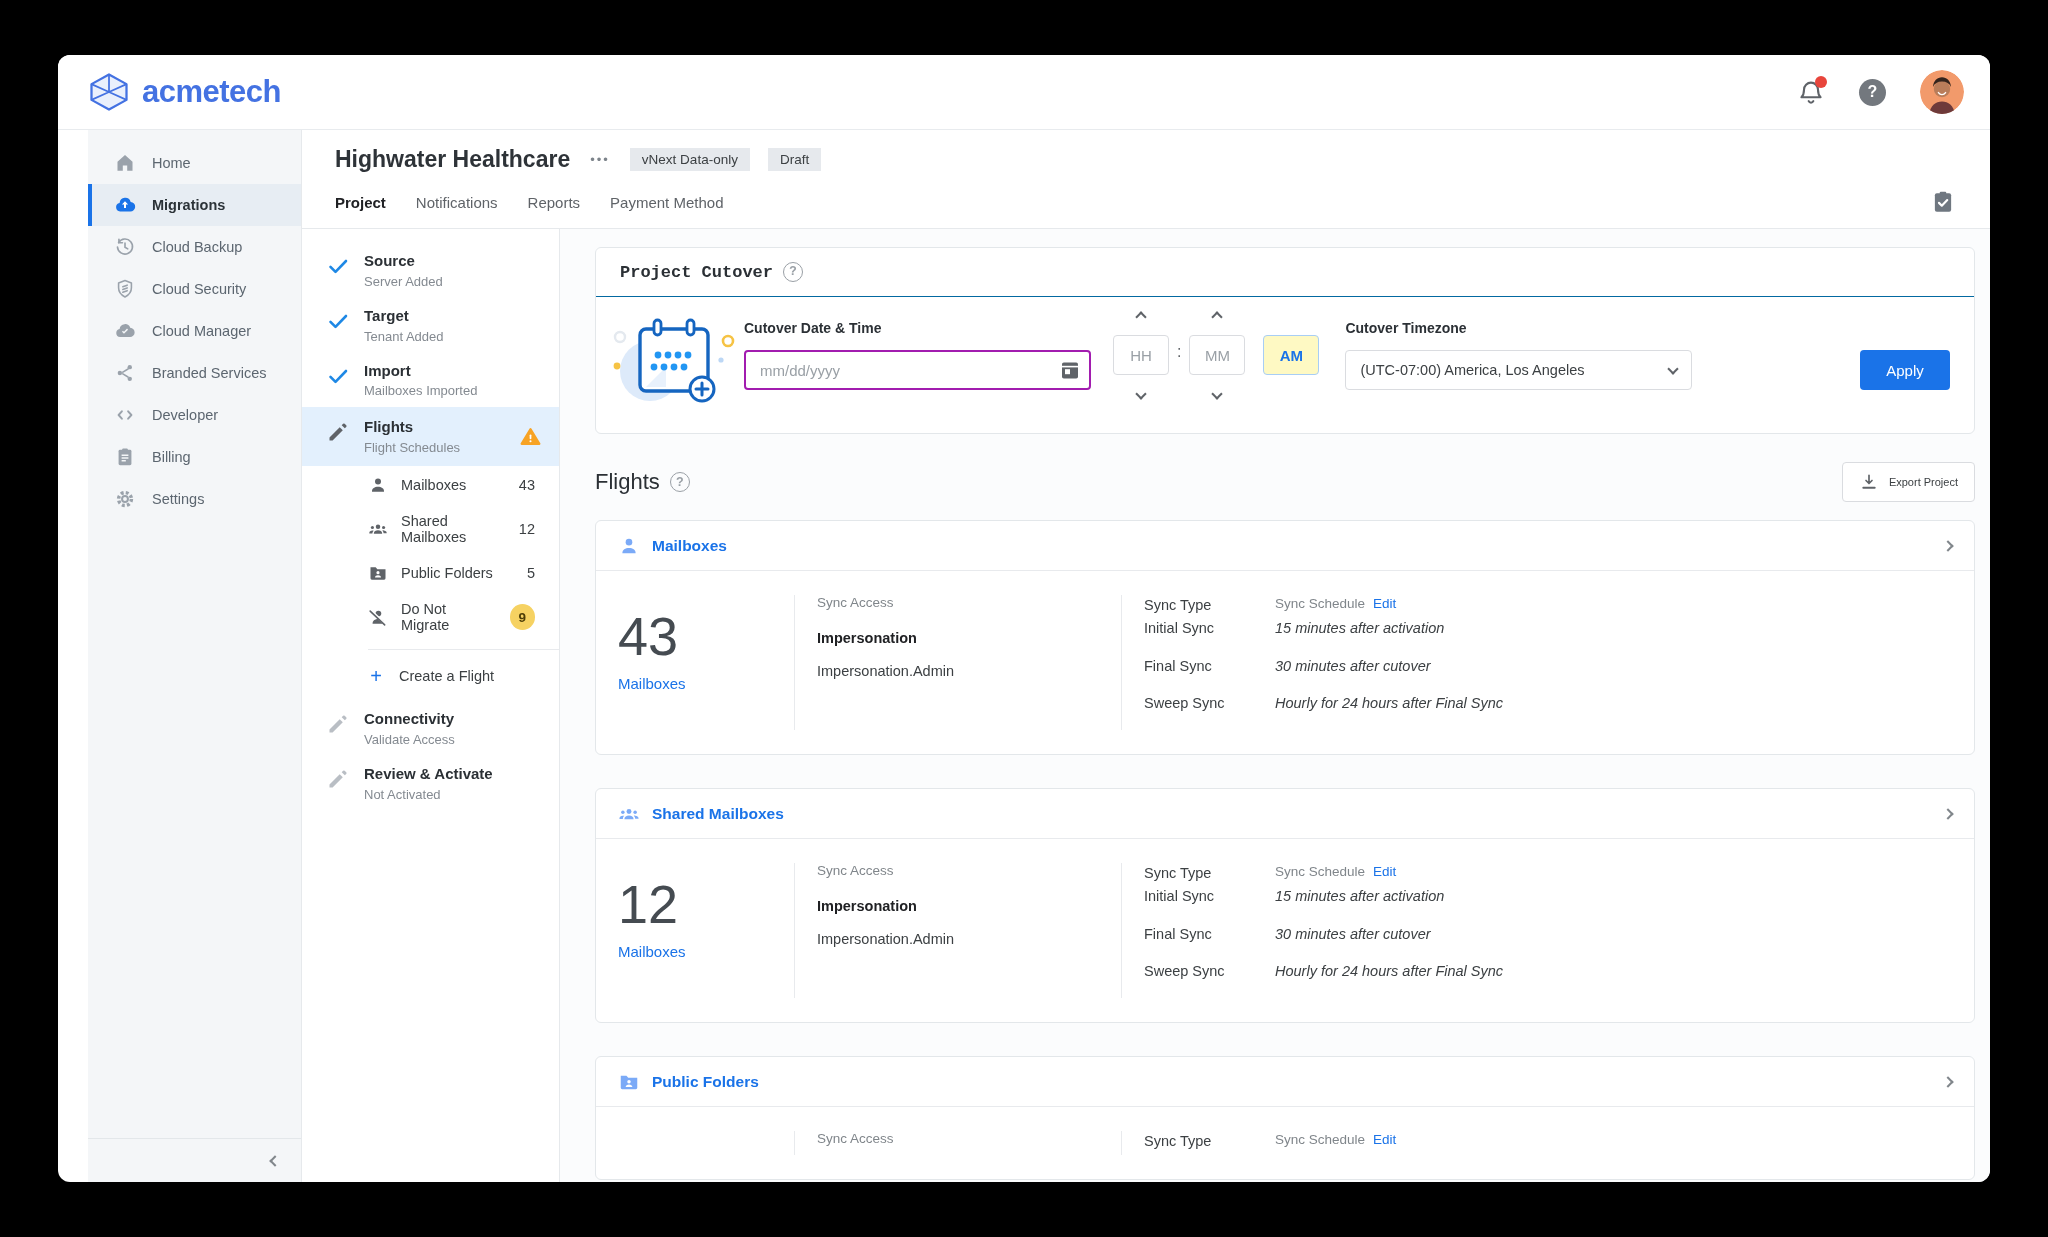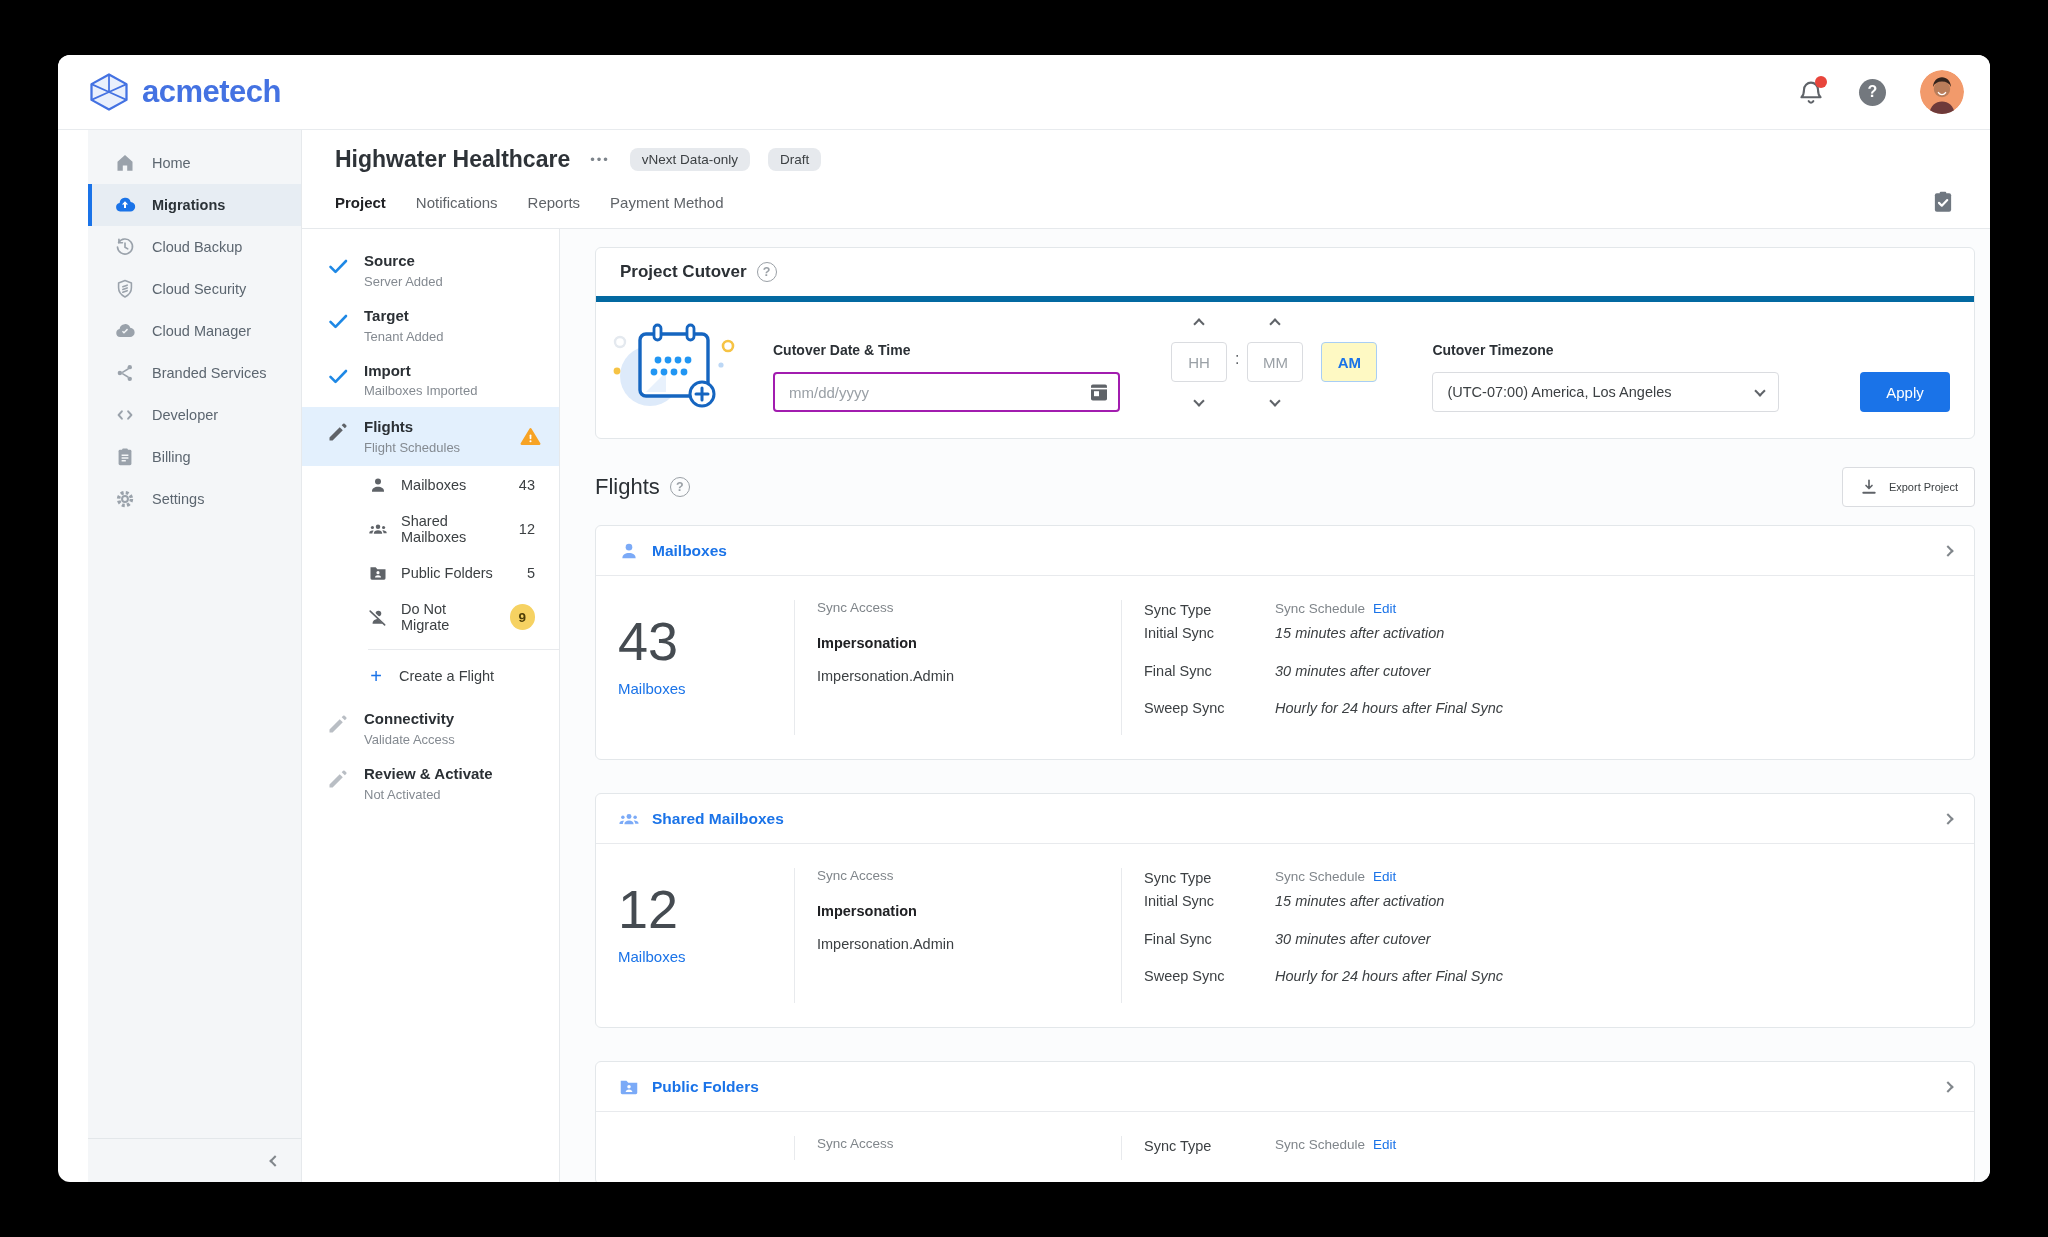--- a/index.html
+++ b/index.html
@@ -24,21 +24,21 @@
   .nav-item .nav-icon { width:22px; height:22px; color:#9aa2ab; flex:none; }
   .nav-item.active { background:#e7edf3; color:#2c3338; font-weight:600; }
   .nav-item.active::before { content:""; position:absolute; left:0; top:0; bottom:0; width:4px; background:#1a73e8; }
   .sidebar-foot { border-top:1px solid #e3e7ea; height:44px; display:flex; align-items:center; justify-content:flex-end; padding-right:22px; }
 
   .main { flex:1; display:flex; flex-direction:column; min-width:0; }
   .page-head { padding:16px 20px 0 33px; border-bottom:1px solid #e6e9ec; }
   .title-row { display:flex; align-items:center; gap:18px; }
   .page-title { font-size:23px; font-weight:700; color:#2e3338; }
   .more-dots { color:#7d848b; font-size:13px; letter-spacing:2px; cursor:pointer; padding:0 2px; }
-  .badge { background:#e6e9ed; color:#3c4043; border-radius:8px; font-size:13.5px; padding:4px 12px; }
+  .badge { background:#e6e9ed; color:#3c4043; border-radius:0; font-size:13.5px; padding:4px 12px; }
   .tabs { display:flex; align-items:center; gap:30px; margin-top:16px; padding-bottom:13px; }
   .tab { font-size:15px; color:#5f6368; cursor:pointer; }
   .tab.active { color:#202124; font-weight:700; }
   .tabs-right { margin-left:auto; width:26px; height:26px; color:#6f7780; cursor:pointer; margin-right:14px; }
 
   .content { flex:1; display:flex; min-height:0; }
 
   
   .steps-col { width:258px; flex:none; background:#fff; border-right:1px solid #e6e9ec; padding-top:14px; overflow:hidden; }
   .step { display:flex; align-items:flex-start; gap:14px; padding:9px 18px 9px 24px; cursor:pointer; }
@@ -54,27 +54,27 @@
   .sub-label { font-size:14.5px; color:#3c4043; }
   .sub-count { margin-left:auto; font-size:14.5px; color:#3c4043; }
   .count-badge { margin-left:auto; width:26px; height:26px; border-radius:50%; background:#f6d262; color:#4d3d06; font-size:13.5px; font-weight:600; display:flex; align-items:center; justify-content:center; }
   .sub-divider { border:none; border-top:1px solid #e8eaed; margin:7px 0 7px 66px; }
   .plus { color:#1a73e8; font-size:20px; font-weight:500; width:20px; text-align:center; line-height:20px; }
 
   
   .content-col { flex:1; background:#fbfcfd; padding:18px 15px 0 35px; overflow:hidden; }
   .card { background:#fff; border:1px solid #e3e7ea; border-radius:6px; }
 
-  .cutover-head { display:flex; align-items:center; gap:10px; padding:14px 24px; border-bottom:6px solid #0369a1; }
+  .cutover-head { display:flex; align-items:center; gap:10px; padding:14px 24px; border-bottom:1px solid #0369a1;font-family:Liberation Mono, monospace; }
   .card-h1 { font-size:17px; font-weight:700; color:#2b3035; }
   .help-o { width:20px; height:20px; border-radius:50%; border:1.6px solid #9aa0a6; color:#9aa0a6; font-size:12.5px; font-weight:700; display:flex; align-items:center; justify-content:center; cursor:pointer; }
   .warning-row { display:flex; align-items:center; gap:14px; margin:16px 24px 0 36px; }
   .warning-row .warn-ic { width:21px; height:21px; }
   .warning-text { font-size:15px; font-weight:700; color:#e8710a; }
-  .cutover-form { display:flex; align-items:flex-end; padding:6px 24px 26px 14px;gap:29px; }
+  .cutover-form { display:flex; align-items:center; padding:6px 24px 26px 14px; }
   .cal-illus { width:128px; height:102px; flex:none; margin-right:6px; margin-top:2px; }
   .field-label { font-size:14px; font-weight:700; color:#2b3035; height:20px; margin-bottom:10px; }
   .date-wrap { position:relative; width:347px; }
   .text-input { width:100%; height:40px; border:2px solid #a21caf; border-radius:4px; font-size:15px; color:#3c4043; padding:0 40px 0 14px; font-family:inherit; outline:none; }
   .text-input::placeholder { color:#9aa0a6; }
   .cal-btn { position:absolute; right:9px; top:8px; width:24px; height:24px; color:#5f6368; cursor:pointer; }
   .time-group { display:flex; align-items:flex-start; margin-left:22px; }
   .time-col { display:flex; flex-direction:column; align-items:center; }
   .stepper { height:20px; display:flex; align-items:center; justify-content:center; margin-bottom:10px; cursor:pointer; color:#5f6368; }
   .stepper.down { margin:10px 0 0 0; }

